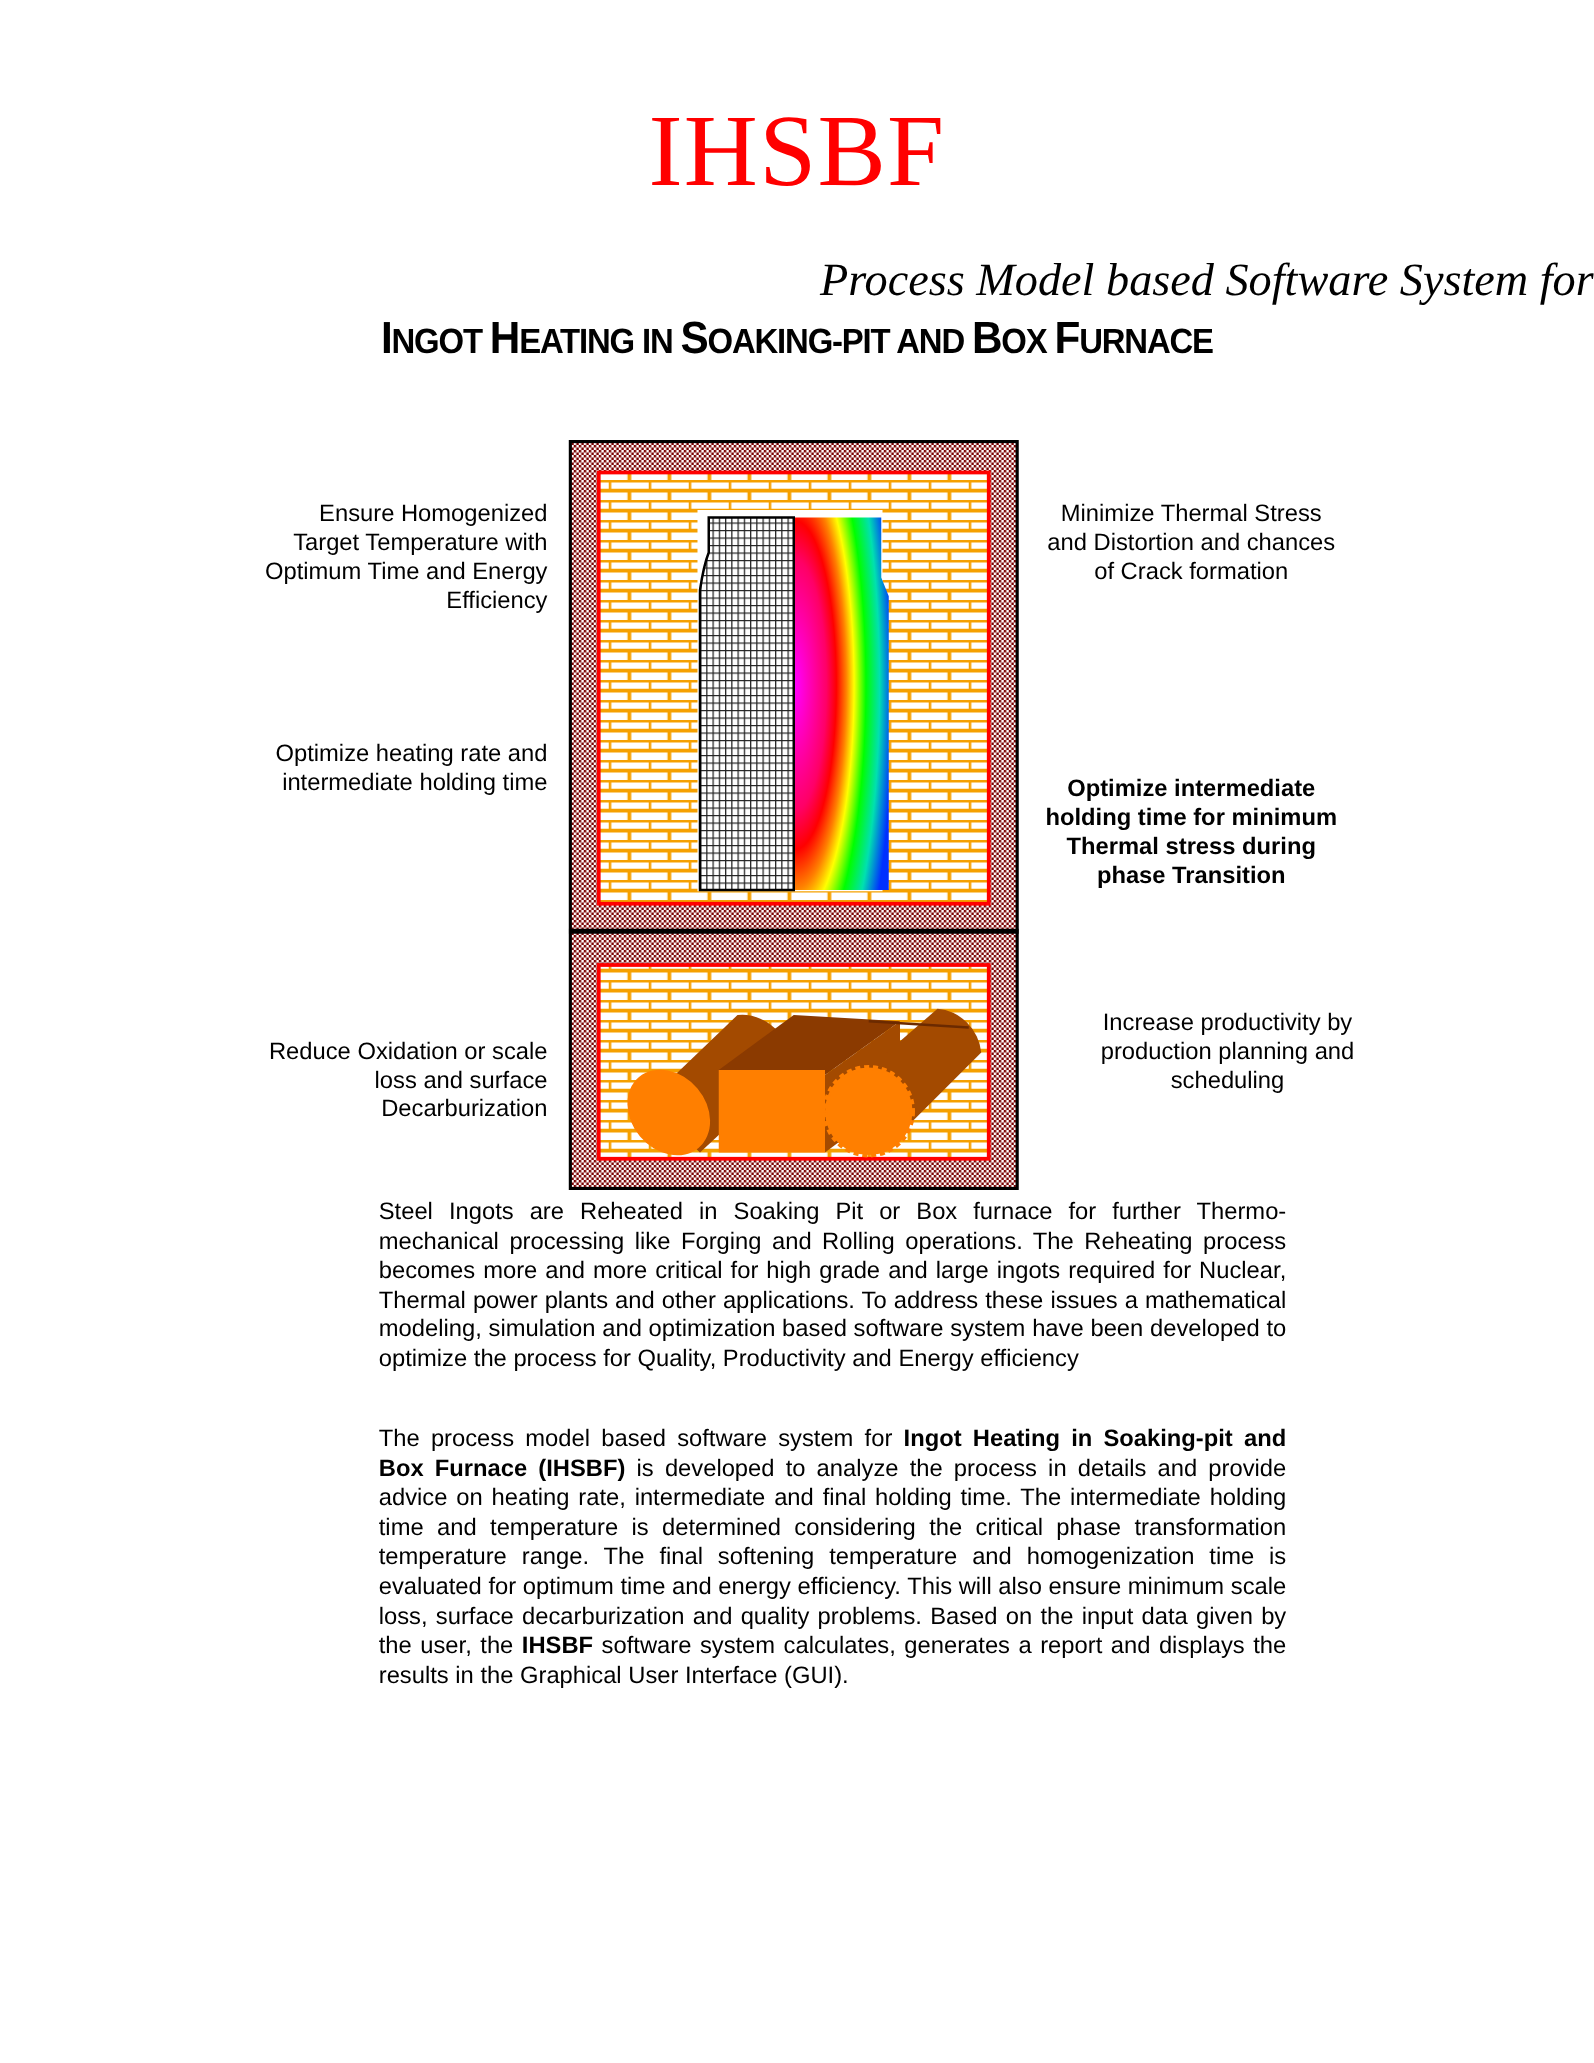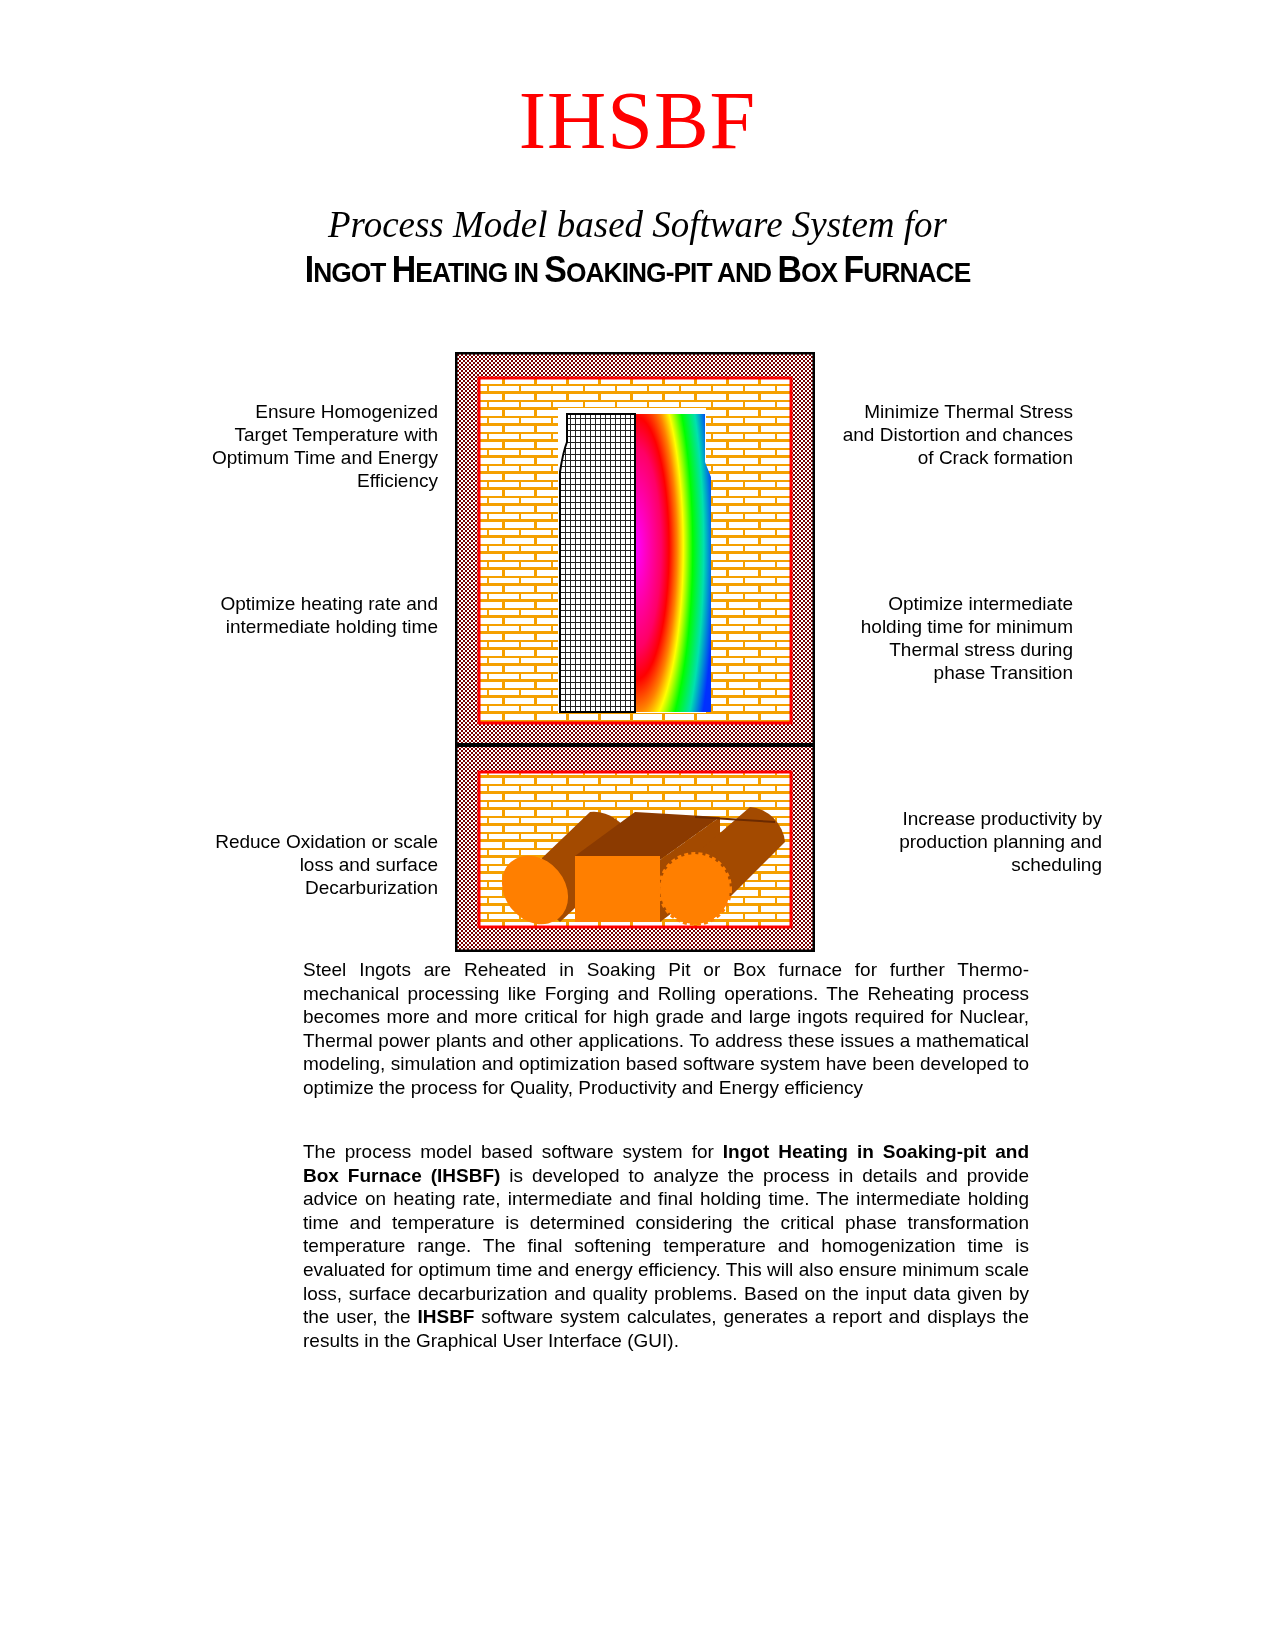--- a/index.html
+++ b/index.html
@@ -1,41 +1,41 @@
 <!DOCTYPE html>
 <html><head>
 <meta charset="utf-8">
 <style>
   html, body { margin: 0; padding: 0; background: #ffffff; }
   body { width: 1275px; height: 1650px; position: relative; overflow: hidden; font-family: "Liberation Sans", sans-serif; color: #000; }
   .title { position: absolute; top: 80px; left: 0; width: 1275px; text-align: center; font-family: "Liberation Serif", serif; font-size: 82px; color: #ff0000; line-height: 1; letter-spacing: 1px; }
-  .subtitle { position: absolute; top: 206px; left: 0; width: 1275px; text-align: center; font-family: "Liberation Serif", serif; font-style: italic; font-size: 37px; line-height: 1; }
+  .subtitle { position: absolute; top: 206px; left: 0; width: 1275px; text-align: right; font-family: "Liberation Serif", serif; font-style: italic; font-size: 37px; line-height: 1; }
   .heading { position: absolute; top: 252px; left: 0; width: 1275px; text-align: center; font-family: "Liberation Sans", sans-serif; font-weight: bold; font-size: 36px; line-height: 1; letter-spacing: -1px; transform: scaleX(0.94); }
   .heading .sc { font-size: 28px; }
   .side-text { position: absolute; font-size: 19px; line-height: 23px; }
   .side-left { text-align: right; width: 230px; left: 208px; }
-  .side-right { text-align: right; width: 240px; left: 833px; }
+  .side-right { text-align: center; width: 240px; left: 833px; }
   .figure { position: absolute; left: 455px; top: 352px; width: 360px; height: 600px; }
   .para { position: absolute; left: 303px; width: 726px; font-size: 19px; line-height: 23.6px; text-align: justify; }
   .para b { font-weight: bold; }
 </style>
 </head>
 <body>
 
 <div class="title">IHSBF</div>
 <div class="subtitle">Process Model based Software System for</div>
 <div class="heading">
   <span><span>I</span><span class="sc">NGOT </span></span><span><span>H</span><span class="sc">EATING IN </span></span><span><span>S</span><span class="sc">OAKING-PIT AND </span></span><span><span>B</span><span class="sc">OX </span></span><span><span>F</span><span class="sc">URNACE</span></span>
 </div>
 
 <div class="side-text side-left" style="top:400px;text-align:right;">Ensure Homogenized Target Temperature with Optimum Time and Energy Efficiency</div>
 <div class="side-text side-left" style="top:592px;">Optimize heating rate and intermediate holding time</div>
 <div class="side-text side-left" style="top:807px;margin-top:23px;">Reduce Oxidation or scale loss and surface Decarburization</div>
 <div class="side-text side-right" style="top:400px;">Minimize Thermal Stress and Distortion and chances of Crack formation</div>
-<div class="side-text side-right" style="top:592px;">Optimize intermediate holding time for minimum Thermal stress during phase Transition</div>
+<div class="side-text side-right" style="top:620px;font-weight:bold;">Optimize intermediate holding time for minimum Thermal stress during phase Transition</div>
 <div class="side-text side-right" style="top:807px;margin-left:29px;">Increase productivity by production planning and scheduling</div>
 
 <div class="figure">
   <svg width="360" height="600" viewBox="0 0 360 600">
     <defs>
       <pattern id="checker" width="4" height="4" patternUnits="userSpaceOnUse">
         <rect width="4" height="4" fill="#ffffff"></rect>
         <rect width="2" height="2" fill="#7a0000"></rect>
         <rect x="2" y="2" width="2" height="2" fill="#7a0000"></rect>
       </pattern>

